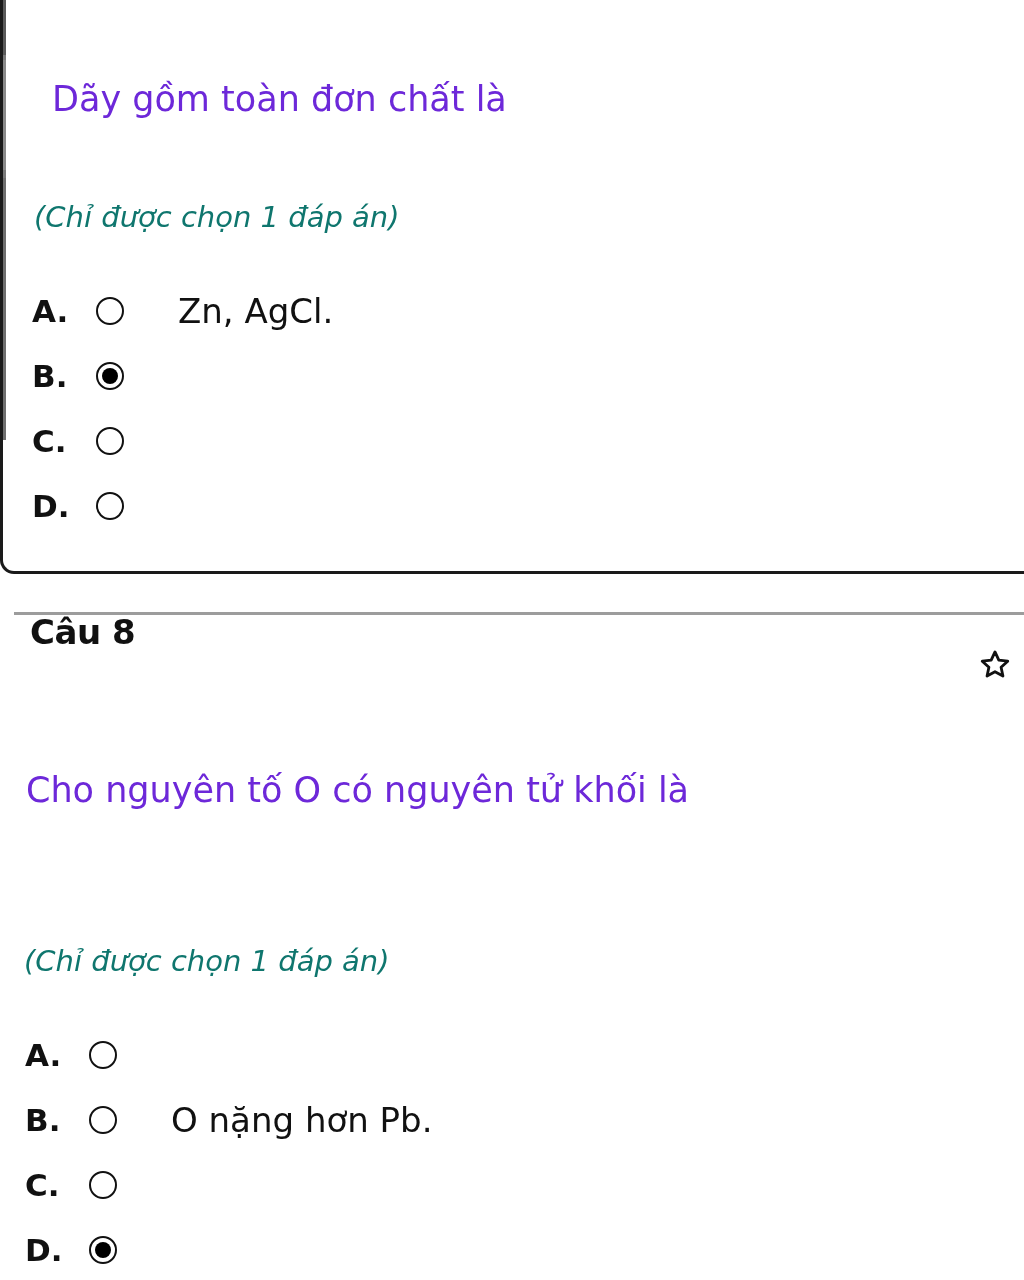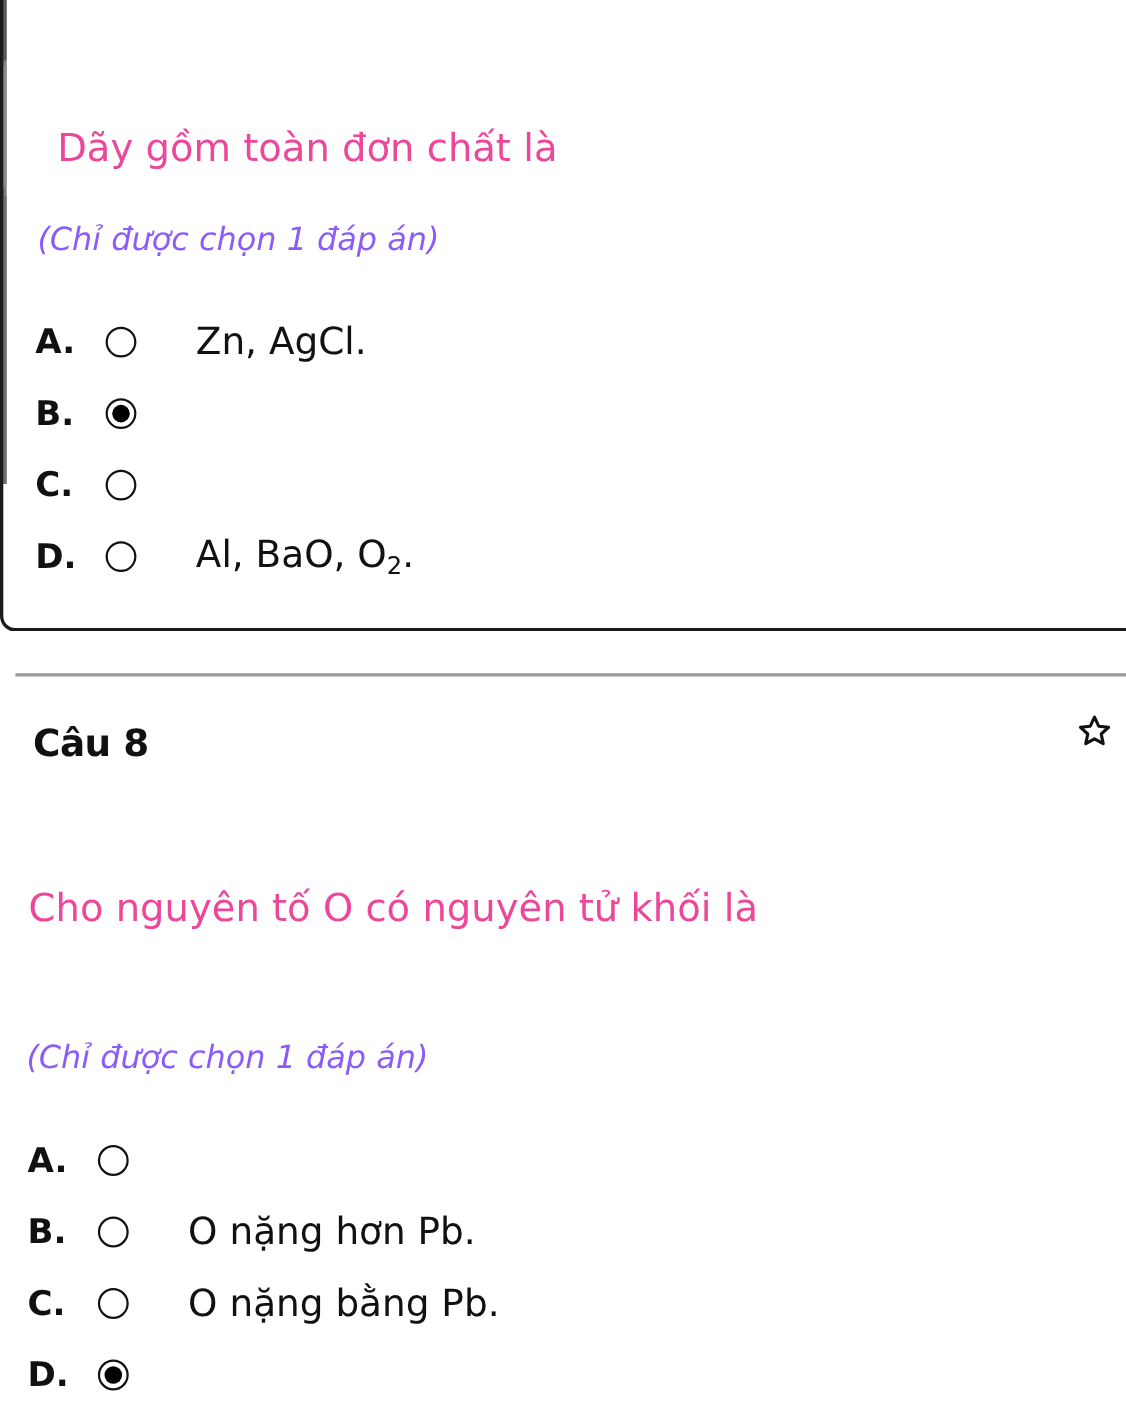--- a/index.html
+++ b/index.html
@@ -43,29 +43,28 @@
       position: absolute; left: 0; top: 60px; width: 6px; height: 110px; background: #8a8a8a;
     }
     .left-scroll-track .seg3 {
       position: absolute; left: 0; top: 178px; width: 6px; height: 262px; background: #6f6f6f;
     }
 
     .q-text {
       position: absolute;
       font-size: 35px;
       line-height: 50px;
-      color: #ec4899;
-      margin-top: 36px;
+      color: #6d28d9;
     }
     .q7-text { left: 52px; top: 74px; }
     .hint {
       position: absolute;
       font-style: italic;
       font-size: 29px;
-      color: #8b5cf6;
+      color: #0f766e;
     }
     .q7-hint { left: 34px; top: 200px; }
 
     .options {
       position: absolute;
       list-style: none;
       margin: 0;
       padding: 0;
     }
     .q7-options { left: 32px; top: 278px; }
@@ -119,21 +118,21 @@
       position: absolute;
       left: 14px;
       top: 612px;
       width: 1010px;
       height: 3px;
       background: #9c9c9c;
     }
     .q8-title {
       position: absolute;
       left: 30px;
-      top: 656px;
+      top: 612px;
       font-size: 34px;
       font-weight: bold;
       letter-spacing: -0.5px;
     }
     .star-button {
       position: absolute;
       left: 975px;
       top: 645px;
       width: 40px;
       height: 40px;
@@ -187,21 +186,20 @@
       <span class="opt-letter">C.</span>
       <span class="radio">
         <span class="ring"></span>
       </span>
     </li>
     <li class="option">
       <span class="opt-letter">D.</span>
       <span class="radio">
         <span class="ring"></span>
       </span>
-      <span class="opt-text"><span>Al, BaO, O</span><sub>2</sub><span>.</span></span>
     </li>
   </ul>
 
 <div class="divider"></div>
 
 <div class="q8-title">Câu 8</div>
 <div class="star-button">
   <svg width="34" height="34" viewBox="0 0 24 24">
     <path d="M12 2.8l2.7 5.8 6.3.7-4.7 4.3 1.3 6.2L12 16.7l-5.6 3.1 1.3-6.2L3 9.3l6.3-.7z" fill="none" stroke="#111" stroke-width="2" stroke-linejoin="round"></path>
   </svg>
@@ -224,21 +222,20 @@
       <span class="radio">
         <span class="ring"></span>
       </span>
       <span class="opt-text"><span>O nặng hơn Pb.</span></span>
     </li>
     <li class="option">
       <span class="opt-letter">C.</span>
       <span class="radio">
         <span class="ring"></span>
       </span>
-      <span class="opt-text"><span>O nặng bằng Pb.</span></span>
     </li>
     <li class="option">
       <span class="opt-letter">D.</span>
       <span class="radio checked">
         <span class="ring">
           <span class="dot"></span>
         </span>
       </span>
     </li>
   </ul>

